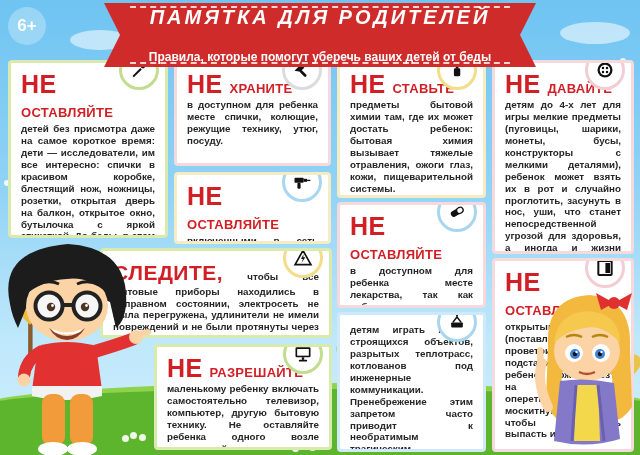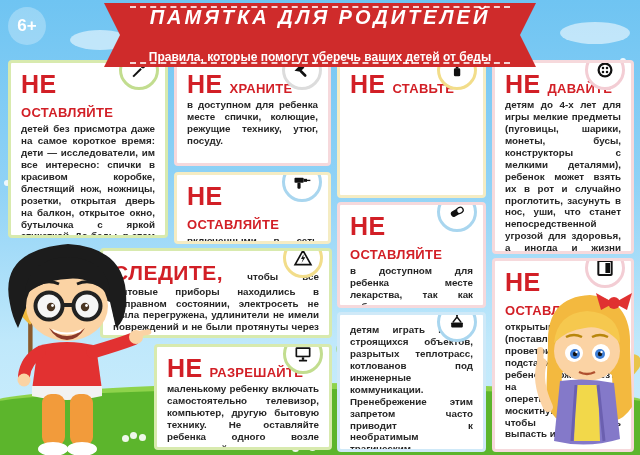--- a/index.html
+++ b/index.html
@@ -157,20 +157,21 @@
 
   <section class="card c6 b-cream">
     <span class="icon-badge ring-yellow">
       <svg viewBox="0 0 24 24" fill="#111">
           <path d="M10 3.5 h6.5 l2 2 -2 1.4 H10 z"></path>
           <rect x="10.5" y="6.5" width="3.2" height="3.8"></rect>
           <rect x="8.3" y="10" width="7.6" height="9.5" rx="1.6"></rect>
         </svg>
     </span>
     <h2 class="card-head"><span class="ne">НЕ</span> <span class="act">СТАВЬТЕ</span></h2>
+    <p class="card-body">предметы бытовой химии там, где их может достать ребенок: бытовая химия вызывает тяжелые отравления, ожоги глаз, кожи, пищеварительной системы.</p>
   </section>
 
   <section class="card c7 b-pink">
     <span class="icon-badge ring-blue">
       <svg viewBox="0 0 24 24">
           <g transform="rotate(-30 12 12)">
             <rect x="4" y="8.5" width="16" height="7" rx="3.5" fill="#111"></rect>
             <rect x="12" y="8.5" width="8" height="7" rx="3.5" fill="#fff" stroke="#111" stroke-width="1.5"></rect>
           </g>
         </svg>

